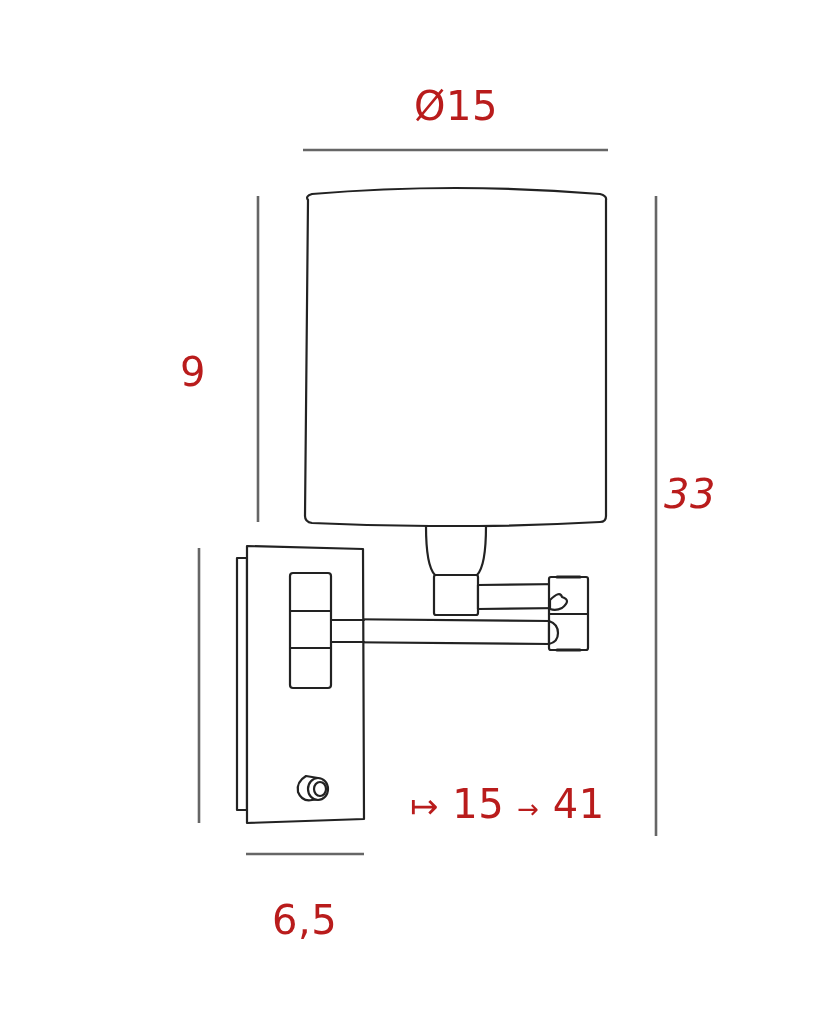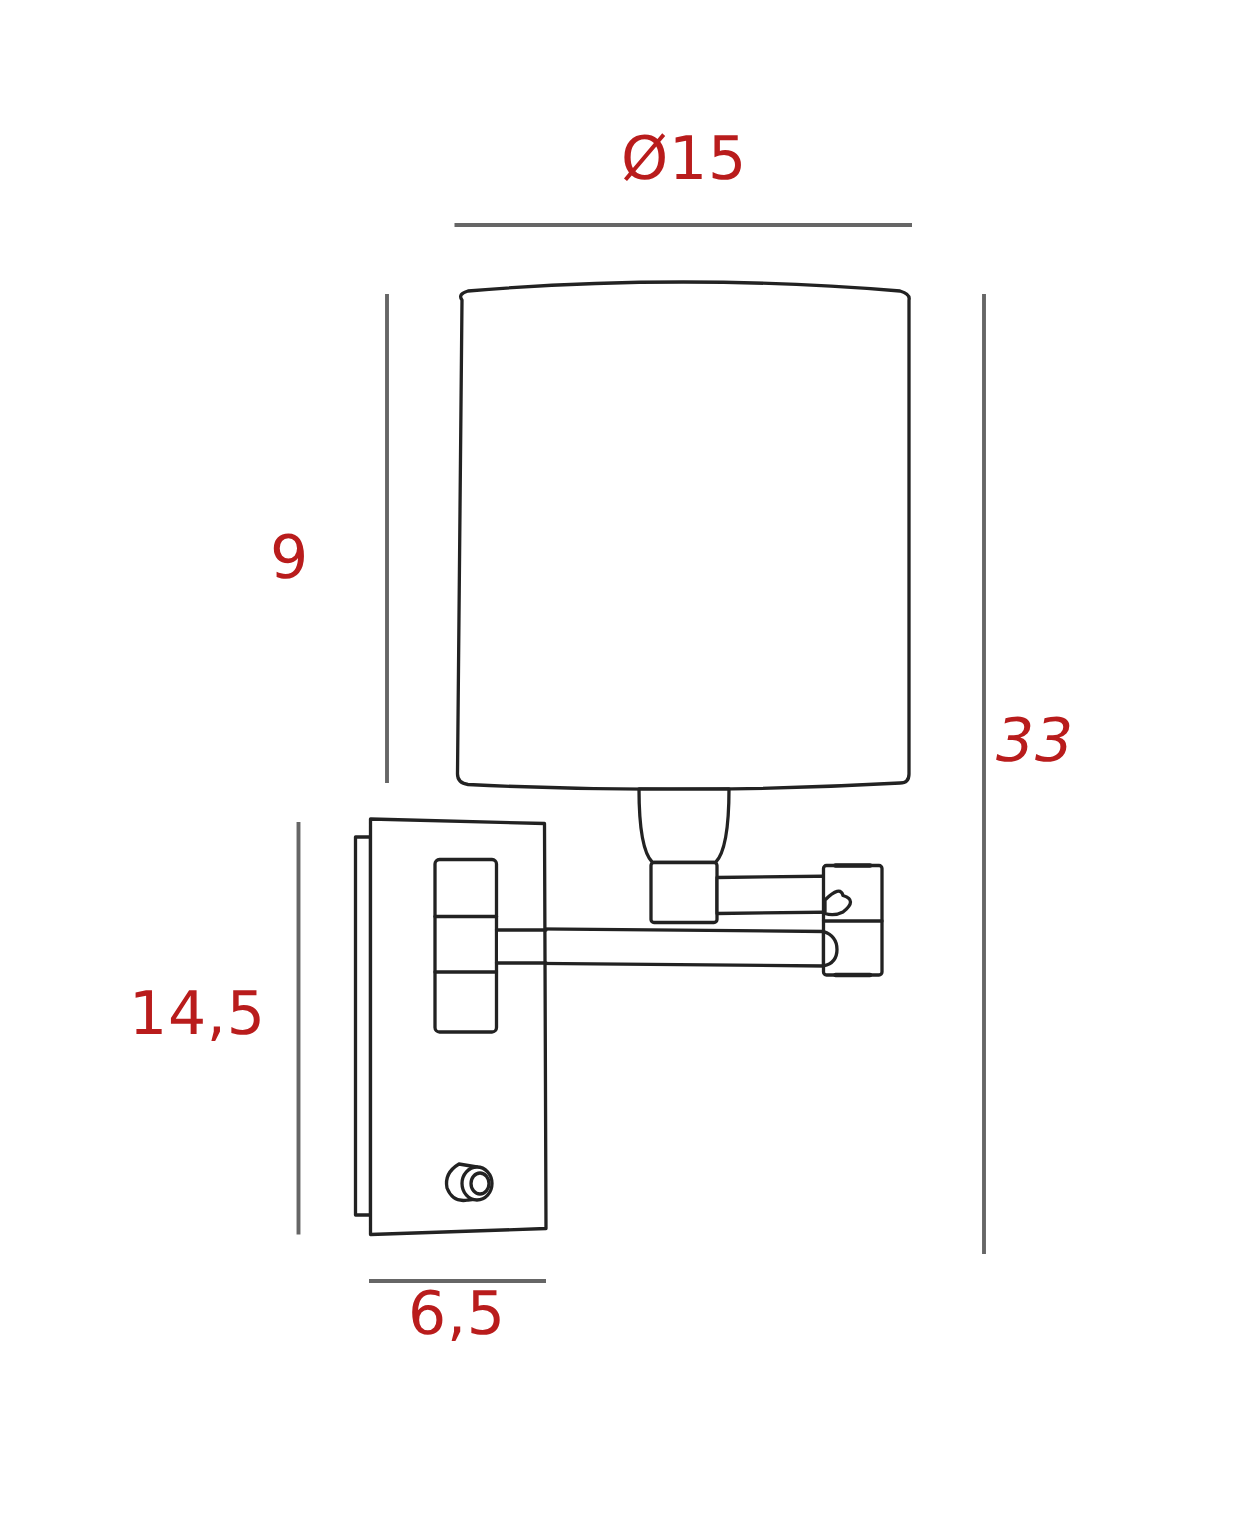--- a/index.html
+++ b/index.html
@@ -67,17 +67,22 @@
 
   
   <div class="dim-label" style="left:414px; top:86px;">
     <span>Ø</span><span>15</span>
   </div>
 
   <div class="dim-label" style="left:180px; top:352px;">9</div>
 
   <div class="dim-label" style="left:664px; top:474px;font-style:italic;">33</div>
 
-  <div class="dim-label" style="left:86px; top:656px;">14,5</div>
 
-  <div class="dim-label" style="left:272px; top:856px;">6,5</div>
+  <div class="dim-label" style="left:272px; top:900px;">6,5</div>
 
+  <div class="dim-label" style="left:410px; top:784px;">
+    <span style="font-size:34px;">↦</span>
+    <span>15</span>
+    <span style="font-size:26px;">→</span>
+    <span>41</span>
+  </div>
 </div>
 
 </body></html>

